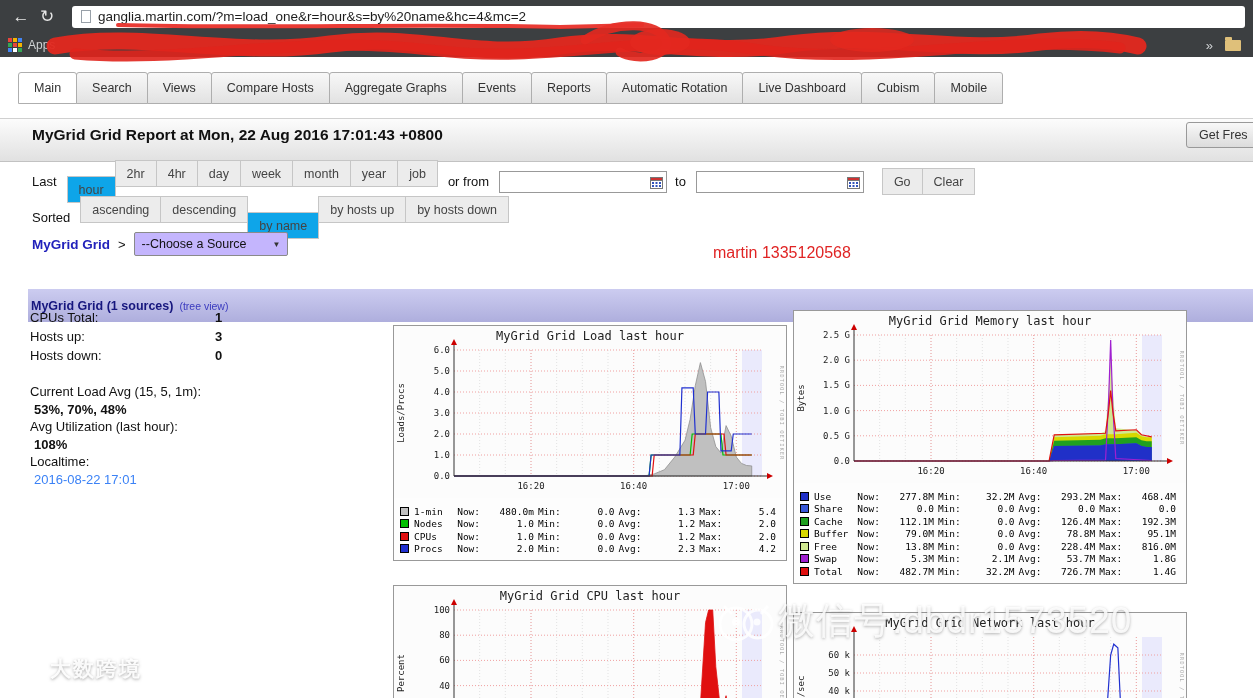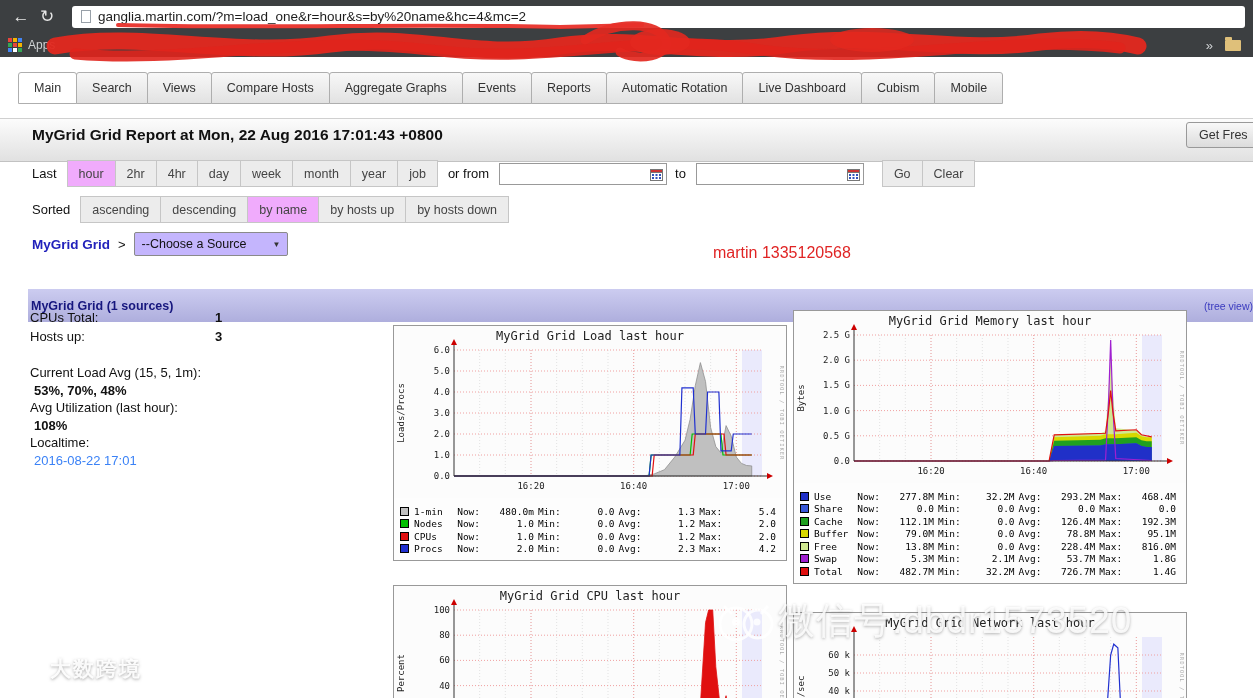--- a/index.html
+++ b/index.html
@@ -47,35 +47,35 @@
   
   .ctlrow{position:absolute;left:32px;display:flex;align-items:center;font-size:13px;color:#111;}
   .row-last{top:160px;}
   .row-sort{top:196px;}
   .crumbs{top:232px;}
   .ctl-label{margin-right:10px;white-space:nowrap;}
   .btngroup{display:flex;margin-right:10px;}
   .gbtn{padding:0 11px;height:27px;font-size:12.5px;color:#444;background:#ececec;
         border:1px solid #c6c6c6;cursor:pointer;font-family:inherit;white-space:nowrap;}
   .gbtn+.gbtn{margin-left:-1px;}
-  .gbtn.active{background:#f0abfc;}
+  .gbtn.active{background:#0ea5e9;margin-top:16px;}
   .dateinput{position:relative;margin-right:8px;display:inline-flex;align-items:center;}
   .dateinput input{width:168px;height:22px;border:1px solid #999;padding:0 20px 0 5px;font-size:12px;}
   .cal{position:absolute;right:4px;top:5px;width:13px;height:13px;cursor:pointer;line-height:0;}
   .solo{margin-left:10px;}
   .gridlink{color:#2222bb;font-weight:bold;font-size:13.5px;text-decoration:none;cursor:pointer;}
   .sep{margin:0 8px;}
   .select{border:1px solid #8a8a8a;background:#c4b5fd;padding:4px 7px;font-size:12.5px;
           display:inline-flex;align-items:center;gap:26px;cursor:pointer;border-radius:2px;}
   .caret{font-size:8px;color:#333;}
   .red-note{position:absolute;left:713px;top:244px;color:#e02424;font-size:16px;z-index:6;}
 
   
   .sectionbar{position:absolute;top:289px;left:28px;right:0;height:33px;
-              background:linear-gradient(#ccccf0,#aeaedd);display:flex;align-items:center;justify-content:space-between;}
+              background:linear-gradient(#ccccf0,#aeaedd);display:flex;align-items:center;}
   .sect-title{font-size:12.5px;font-weight:bold;color:#16167e;margin-left:3px;}
   .treeview{font-size:10.5px;color:#3a3abf;margin-left:6px;cursor:pointer;text-decoration:none;}
   .stats{position:absolute;left:30px;top:308px;width:340px;font-size:13px;color:#111;}
   .srow{display:flex;height:19px;align-items:center;}
   .slabel{width:185px;}
   .sval{font-weight:bold;}
   .stats2{margin-top:18px;}
   .s2label{height:18px;line-height:18px;}
   .s2val{height:17px;line-height:17px;padding-left:4px;font-weight:bold;}
   .s2val.plain{font-weight:normal;color:#3b82f6;}
@@ -319,20 +319,24 @@
       <div class="srow">
         <span class="slabel">CPUs Total:</span>
         <span class="sval">1</span>
       </div>
 
       <div class="srow">
         <span class="slabel">Hosts up:</span>
         <span class="sval">3</span>
       </div>
 
+      <div class="srow">
+        <span class="slabel">Hosts down:</span>
+        <span class="sval">0</span>
+      </div>
     </div>
   <div class="stats2">
 
       <div class="s2">
         <div class="s2label">Current Load Avg (15, 5, 1m):</div>
         <div class="s2val">53%, 70%, 48%</div>
       </div>
 
       <div class="s2">
         <div class="s2label">Avg Utilization (last hour):</div>

